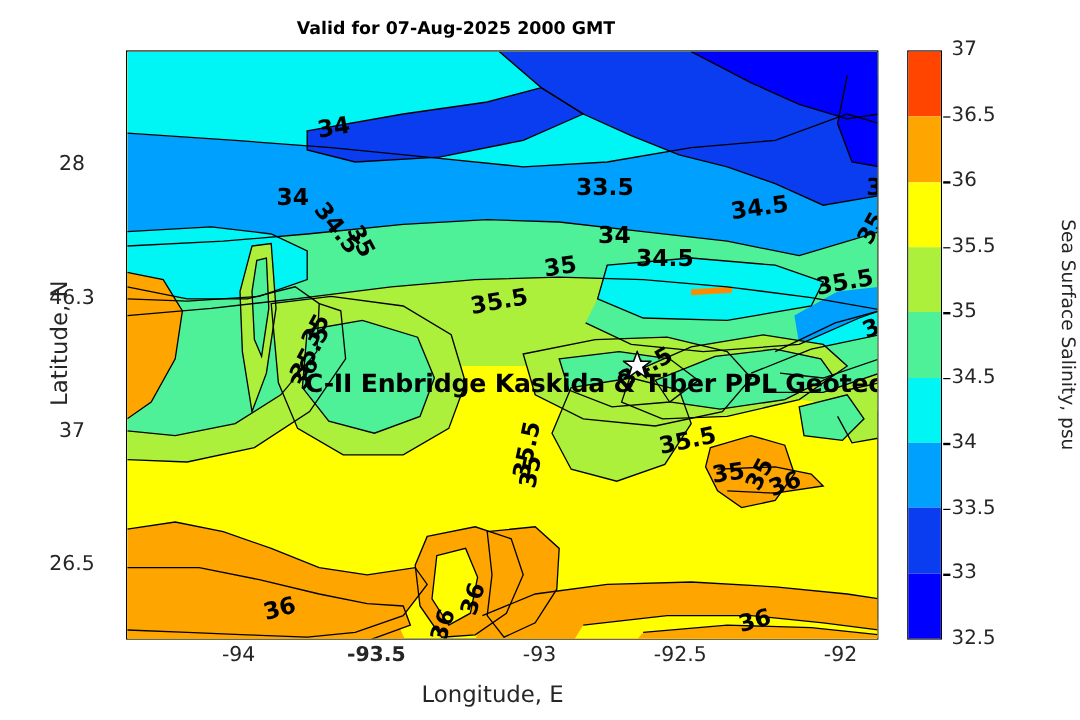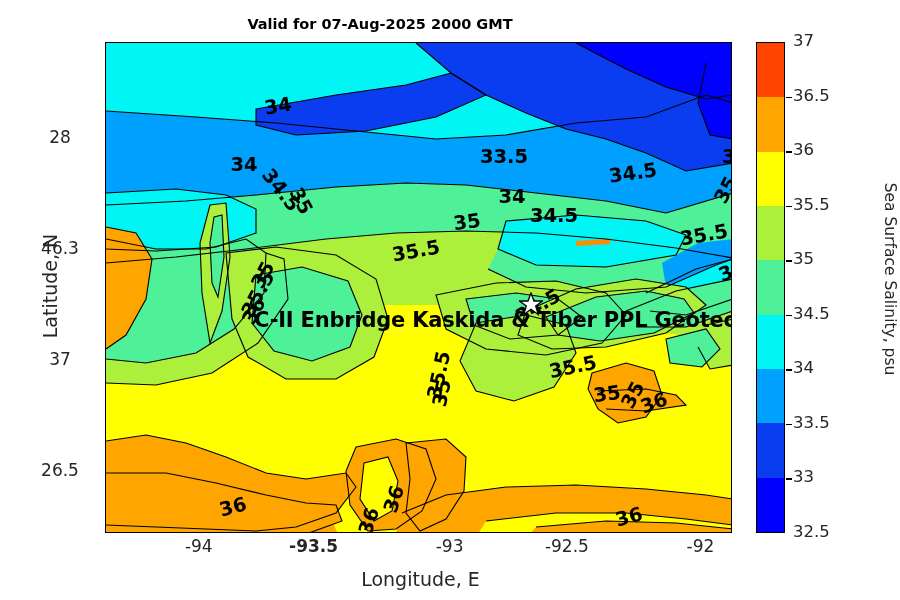--- a/index.html
+++ b/index.html
@@ -13,21 +13,21 @@
          font-size:14.5px;font-weight:bold;color:#000;letter-spacing:0px;}
 
   #plotframe{left:105px;top:42px;width:627px;height:491px;
              border:1.6px solid #000;box-sizing:border-box;overflow:hidden;}
   #plotsvg{position:absolute;left:0;top:0;}
 
   .xtick{position:absolute;top:536px;font-size:17px;color:#262626;
          text-align:right;width:90px;}
   .ytick{position:absolute;font-size:17px;color:#262626;
          text-align:center;width:70px;}
-  #xlabel{left:107px;top:568px;width:627px;text-align:center;
+  #xlabel{left:97px;top:568px;width:627px;text-align:center;
           font-size:19px;color:#262626;}
   #ylabel{left:-80px;top:275px;width:260px;text-align:center;
           font-size:19px;color:#262626;
           transform:rotate(-90deg);transform-origin:center center;}
 
   #cbar{left:756px;top:42px;width:29px;height:491px;
         border:1.4px solid #000;box-sizing:border-box;}
   .cband{width:100%;}
   .cbtick{position:absolute;left:793px;font-size:16.5px;color:#262626;
           white-space:nowrap;}

